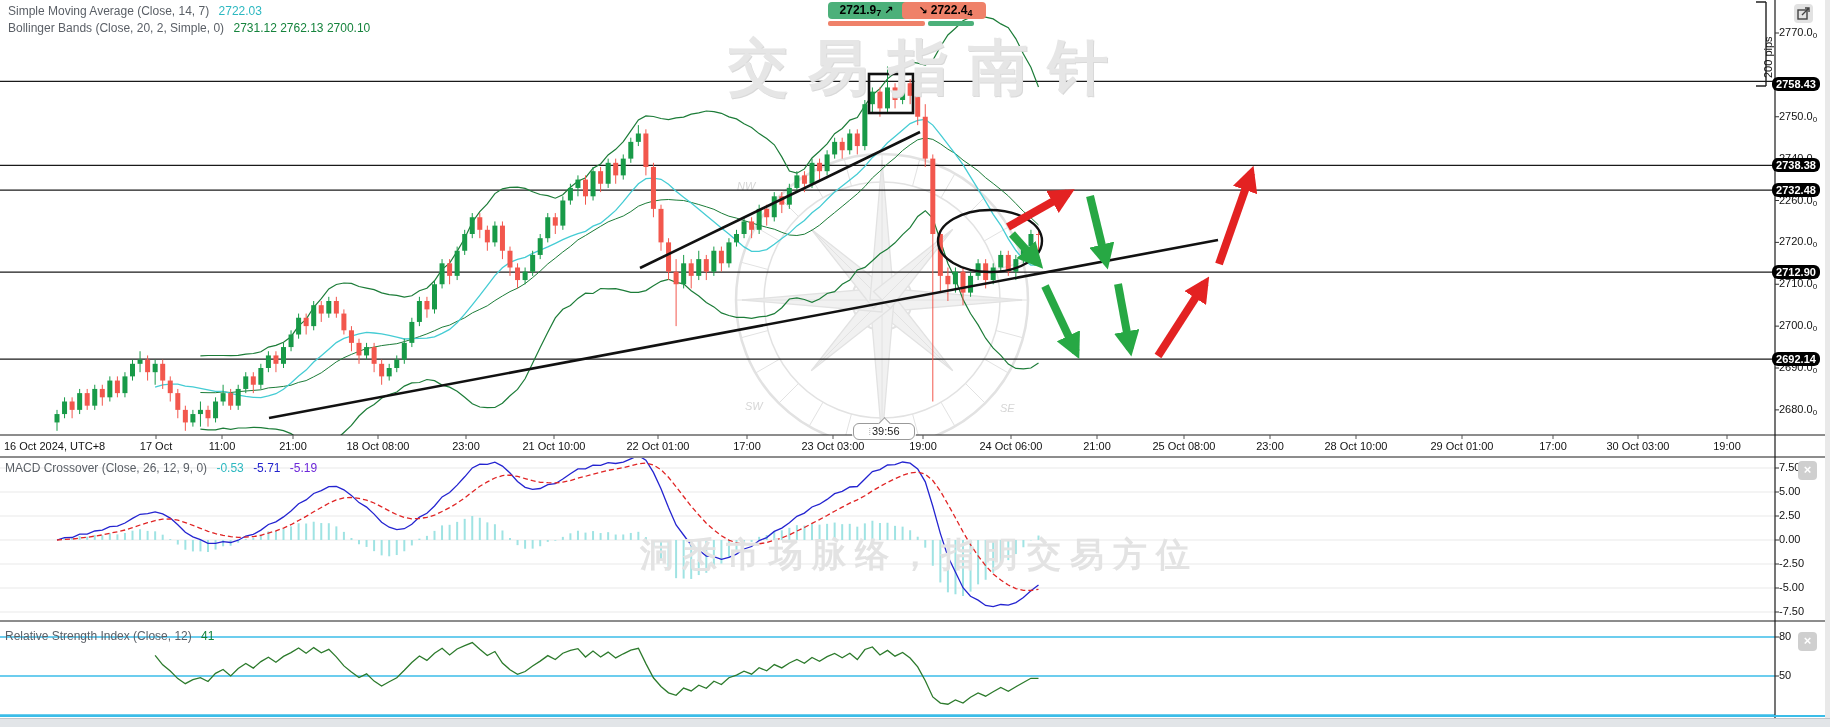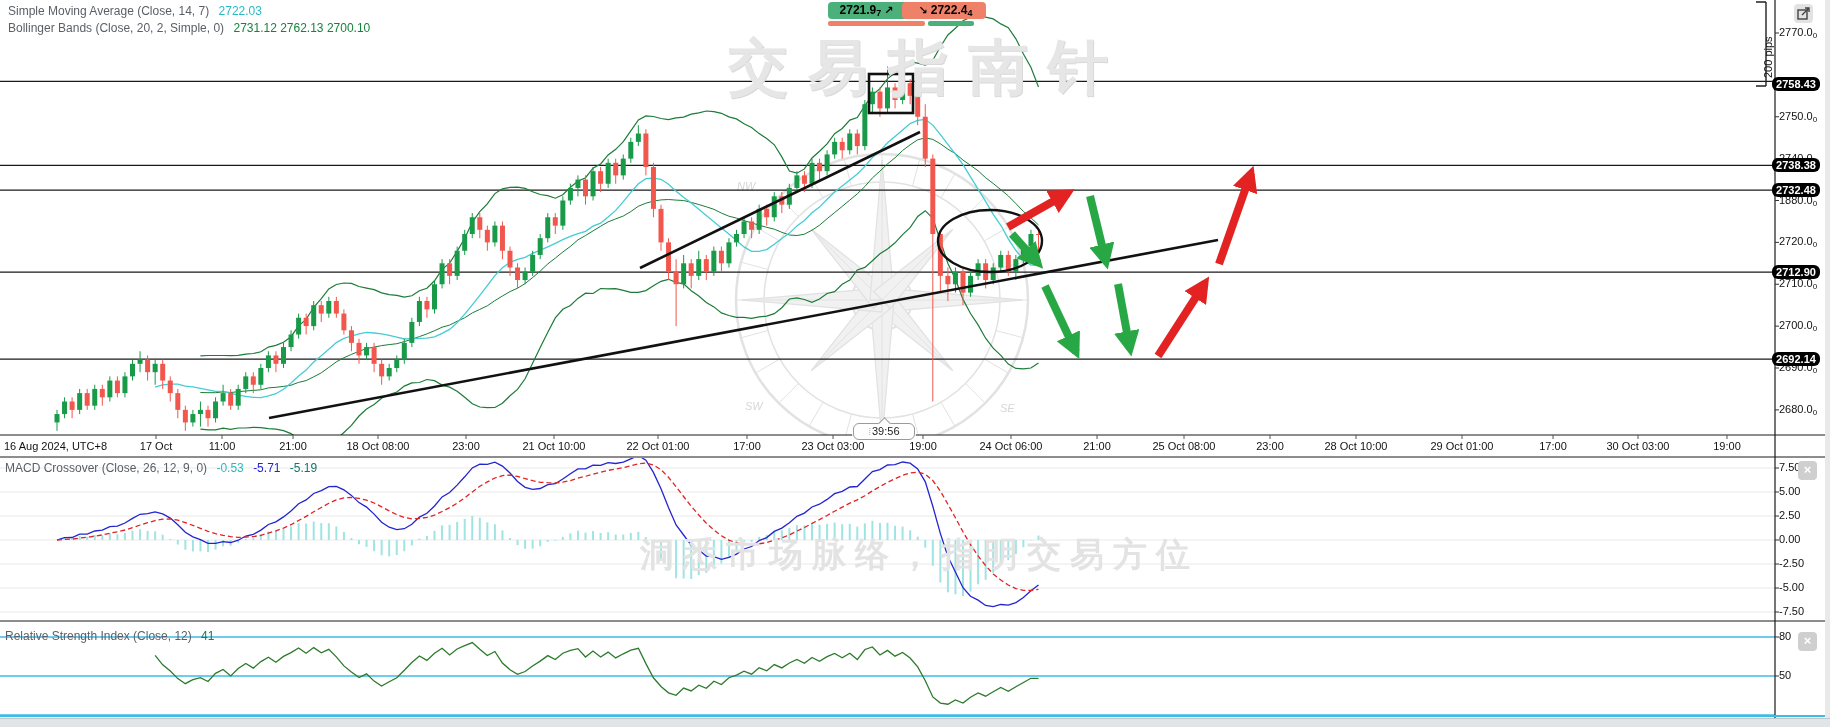--- a/index.html
+++ b/index.html
@@ -1,21 +1,21 @@
 <!DOCTYPE html>
 <html><head>
 <meta charset="utf-8">
 <style>
   html,body{margin:0;padding:0;background:#fff;}
   #app{position:relative;width:1830px;height:727px;background:#fff;overflow:hidden;
        font-family:"Liberation Sans","DejaVu Sans",sans-serif;}
   svg{position:absolute;left:0;top:0;}
   .legend-row{position:absolute;font-size:12px;color:#5a5f66;white-space:nowrap;z-index:30;}
   .legend-row .val{margin-left:6px;}
-  .v-cyan{color:#2cb8c0;} .v-green{color:#15833c;} .v-blue{color:#2323cc;} .v-red{color:#0f766e;}
+  .v-cyan{color:#2cb8c0;} .v-green{color:#15833c;} .v-blue{color:#2323cc;} .v-red{color:#6d28d9;}
   .quote-badge{position:absolute;top:2px;height:17px;line-height:17px;border-radius:4px;color:#000000;
      font-size:12px;font-weight:bold;text-align:center;z-index:40;padding:0 7px;}
   .quote-badge .subd{font-size:9px;vertical-align:-2px;}
   .quote-badge .arr{font-size:11px;margin:0 3px;}
   .ratio-bar{position:absolute;top:21px;height:5px;border-radius:2px;z-index:40;}
   .wm-title{position:absolute;left:728px;top:28px;width:470px;font-family:"Liberation Serif","DejaVu Serif",serif;
      font-weight:bold;font-size:60px;letter-spacing:20px;color:#e6e6e6;z-index:2;
      text-shadow:1px 1px 0 #d9d9d9;white-space:nowrap;}
   .wm-slogan{position:absolute;left:640px;top:532px;font-family:"Liberation Serif","DejaVu Serif",serif;
      font-weight:bold;font-size:34px;letter-spacing:9px;color:#e3e3e3;z-index:2;white-space:nowrap;}
@@ -645,21 +645,21 @@
   <div class="tool-btn" style="left:1798px;top:461px;">×</div>
   <div class="tool-btn" style="left:1798px;top:632px;">×</div>
 
   <div class="right-strip"></div>
   <div class="bottom-strip"></div>
 
   <div id="price-axis">
       <div class="axis-label" style="top: 26px;"><span>2770.0</span><span class="subd">0</span></div>
       <div class="axis-label" style="top: 109.75px;"><span>2750.0</span><span class="subd">0</span></div>
       <div class="axis-label" style="top: 151.625px;"><span>2740.0</span><span class="subd">0</span></div>
-      <div class="axis-label" style="top: 193.5px;"><span>1880.0</span><span class="subd">0</span></div>
+      <div class="axis-label" style="top: 193.5px;"><span>2260.0</span><span class="subd">0</span></div>
       <div class="axis-label" style="top: 235.375px;"><span>2720.0</span><span class="subd">0</span></div>
       <div class="axis-label" style="top: 277.25px;"><span>2710.0</span><span class="subd">0</span></div>
       <div class="axis-label" style="top: 319.125px;"><span>2700.0</span><span class="subd">0</span></div>
       <div class="axis-label" style="top: 361px;"><span>2690.0</span><span class="subd">0</span></div>
       <div class="axis-label" style="top: 402.875px;"><span>2680.0</span><span class="subd">0</span></div>
       <div class="price-badge" style="top: 77px;">2758.43</div>
       <div class="price-badge" style="top: 158.409px;">2738.38</div>
       <div class="price-badge" style="top: 183.115px;">2732.48</div>
       <div class="price-badge" style="top: 265.106px;">2712.90</div>
       <div class="price-badge" style="top: 352.039px;">2692.14</div>
@@ -667,21 +667,21 @@
       <div class="axis-label" style="top: 485px;">5.00</div>
       <div class="axis-label" style="top: 509px;">2.50</div>
       <div class="axis-label" style="top: 533px;">0.00</div>
       <div class="axis-label" style="top: 557px;">-2.50</div>
       <div class="axis-label" style="top: 581px;">-5.00</div>
       <div class="axis-label" style="top: 605px;">-7.50</div>
       <div class="axis-label" style="top: 630px;">80</div>
       <div class="axis-label" style="top: 669px;">50</div>
     </div>
   <div id="time-axis">
-      <div class="time-label left" style="left: 4px;">16 Aug 2024, UTC+8</div>
+      <div class="time-label left" style="left: 4px;">16 Oct 2024, UTC+8</div>
       <div class="time-label" style="left: 156px; text-align: center;">17 Oct</div>
       <div class="time-label" style="left: 222px;">11:00</div>
       <div class="time-label" style="left: 293px;">21:00</div>
       <div class="time-label" style="left: 378px;">18 Oct 08:00</div>
       <div class="time-label" style="left: 466px;">23:00</div>
       <div class="time-label" style="left: 554px;">21 Oct 10:00</div>
       <div class="time-label" style="left: 658px;">22 Oct 01:00</div>
       <div class="time-label" style="left: 747px;">17:00</div>
       <div class="time-label" style="left: 833px;">23 Oct 03:00</div>
       <div class="time-label" style="left: 923px;">19:00</div>

